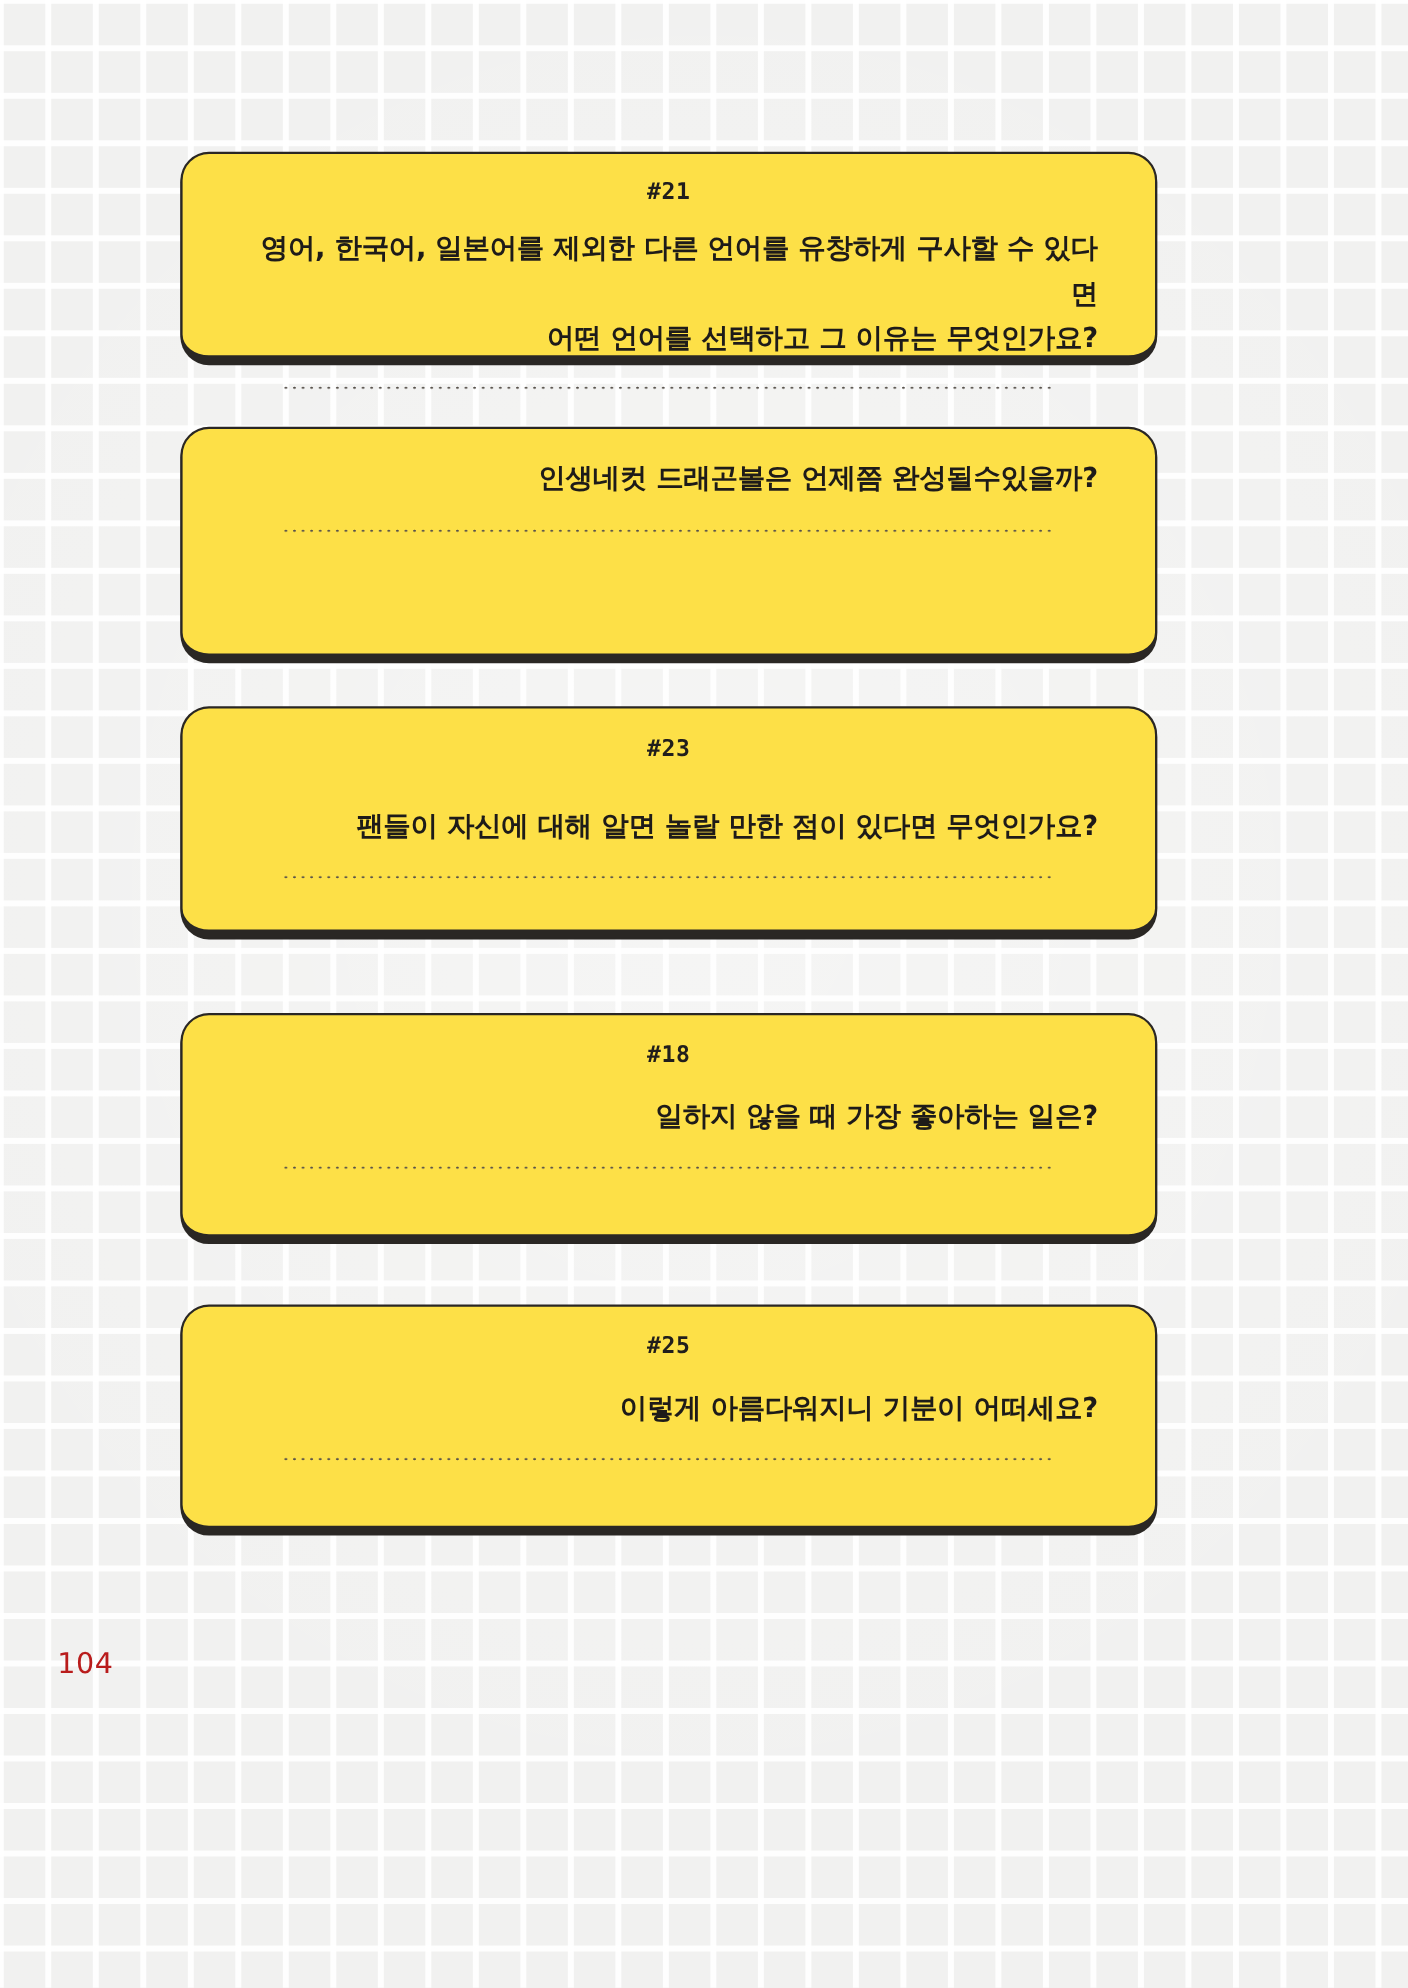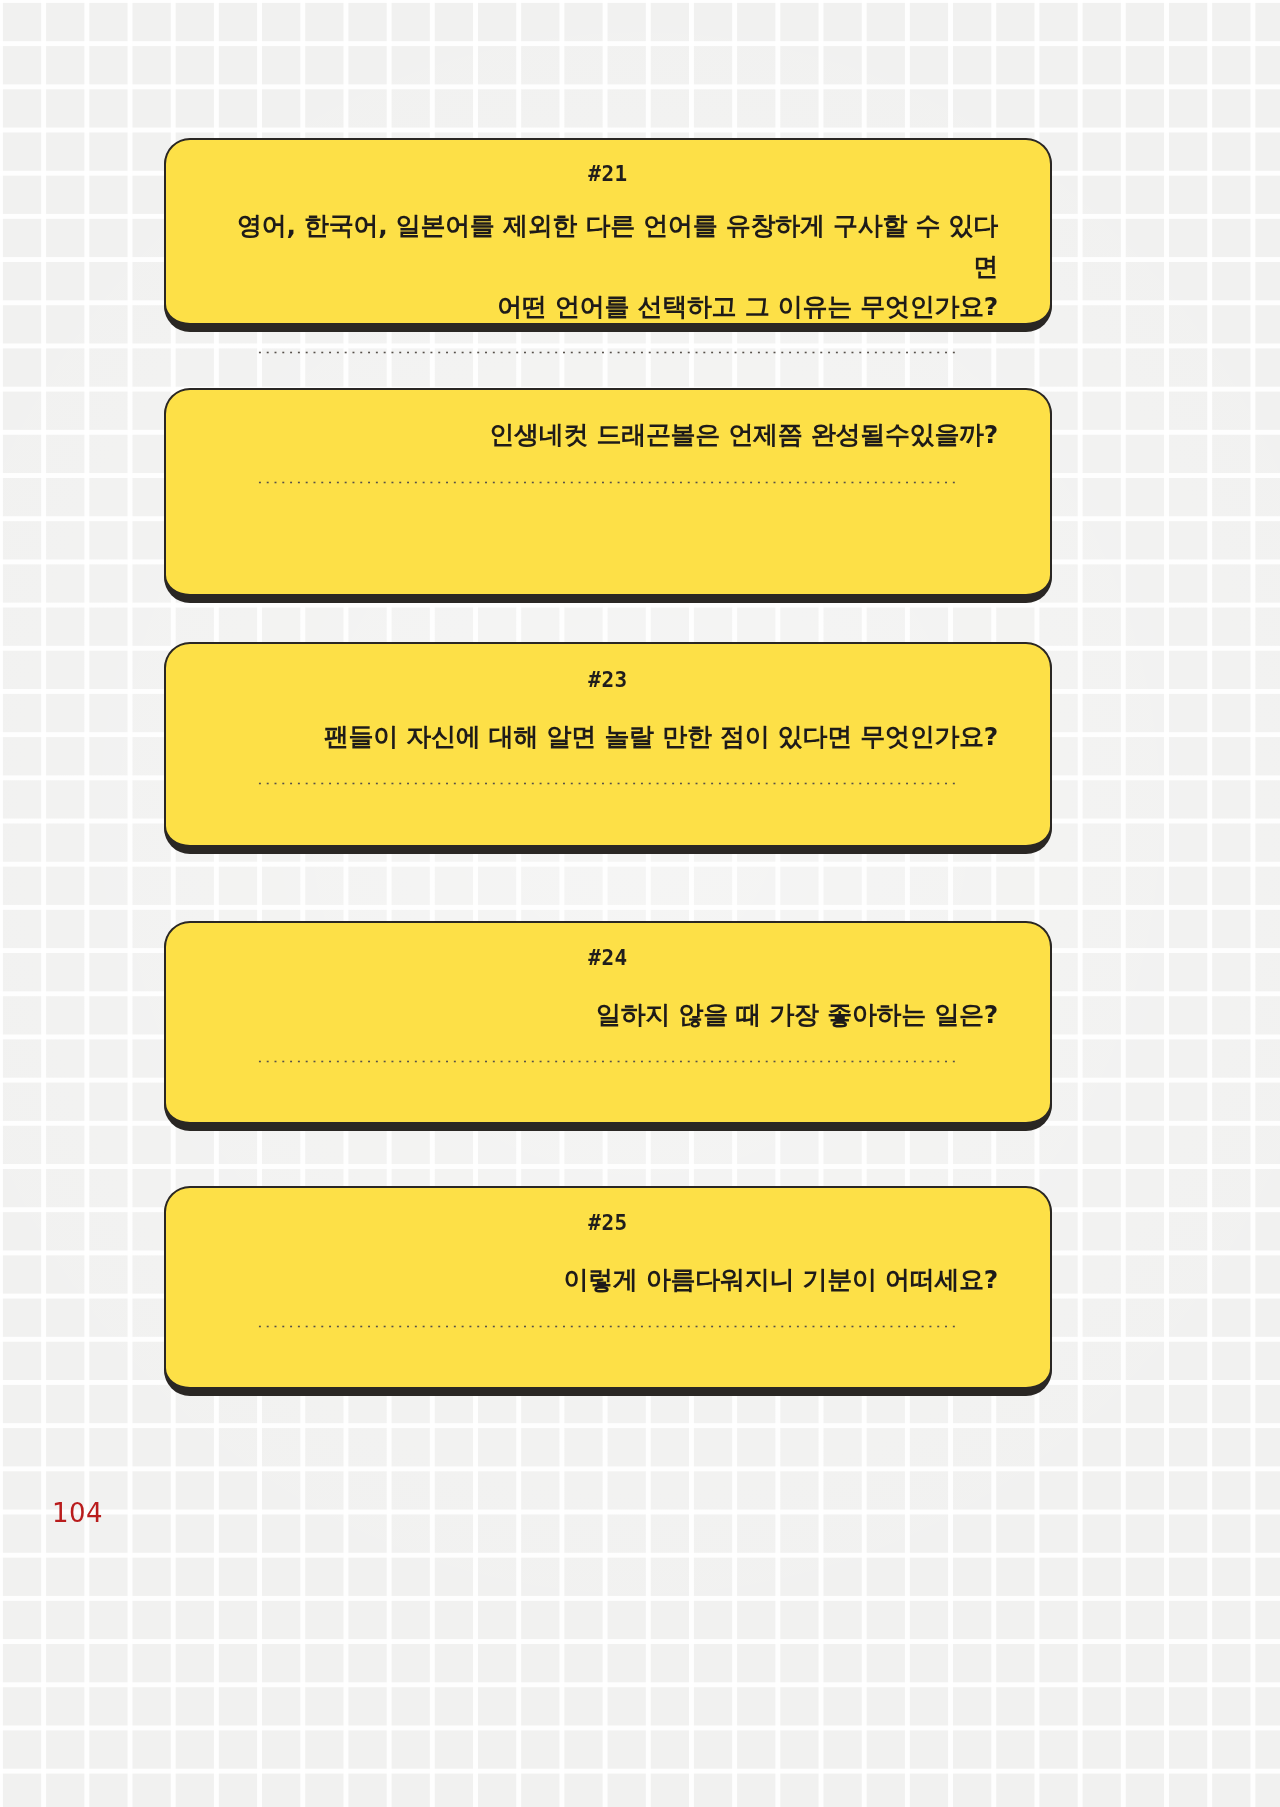--- a/index.html
+++ b/index.html
@@ -89,21 +89,21 @@
   #card-21 .card-question { margin-top:20px; }
   #card-21 .dotted-rule   { margin-top:23px; margin-left:38px; margin-right:38px; }
 
   #card-22 { top:388px;  height:213px; }
   #card-22 .card-number   { margin-top:23px; }
   #card-22 .card-question { margin-top:25px; }
   #card-22 .dotted-rule   { margin-top:25px; margin-left:38px; margin-right:38px; }
 
   #card-23 { top:642px;  height:210px; }
   #card-23 .card-number   { margin-top:24px; }
-  #card-23 .card-question { margin-top:25px; }
+  #card-23 .card-question { margin-top:39px; }
   #card-23 .dotted-rule   { margin-top:24px; margin-left:38px; margin-right:38px; }
 
   #card-24 { top:921px;  height:208px; }
   #card-24 .card-number   { margin-top:23px; }
   #card-24 .card-question { margin-top:25px; }
   #card-24 .dotted-rule   { margin-top:24px; margin-left:38px; margin-right:38px; }
 
   #card-25 { top:1186px; height:208px; }
   #card-25 .card-number   { margin-top:23px; }
   #card-25 .card-question { margin-top:25px; }
@@ -145,21 +145,21 @@
   <div class="card" id="card-23">
     <div class="card-inner">
       <div class="card-number">#23</div>
       <div class="card-question">팬들이 자신에 대해 알면 놀랄 만한 점이 있다면 무엇인가요?</div>
       <div class="dotted-rule"></div>
     </div>
   </div>
 
   <div class="card" id="card-24">
     <div class="card-inner">
-      <div class="card-number">#24</div>
+      <div class="card-number">#18</div>
       <div class="card-question">일하지 않을 때 가장 좋아하는 일은?</div>
       <div class="dotted-rule"></div>
     </div>
   </div>
 
   <div class="card" id="card-25">
     <div class="card-inner">
       <div class="card-number">#25</div>
       <div class="card-question">이렇게 아름다워지니 기분이 어떠세요?</div>
       <div class="dotted-rule"></div>

